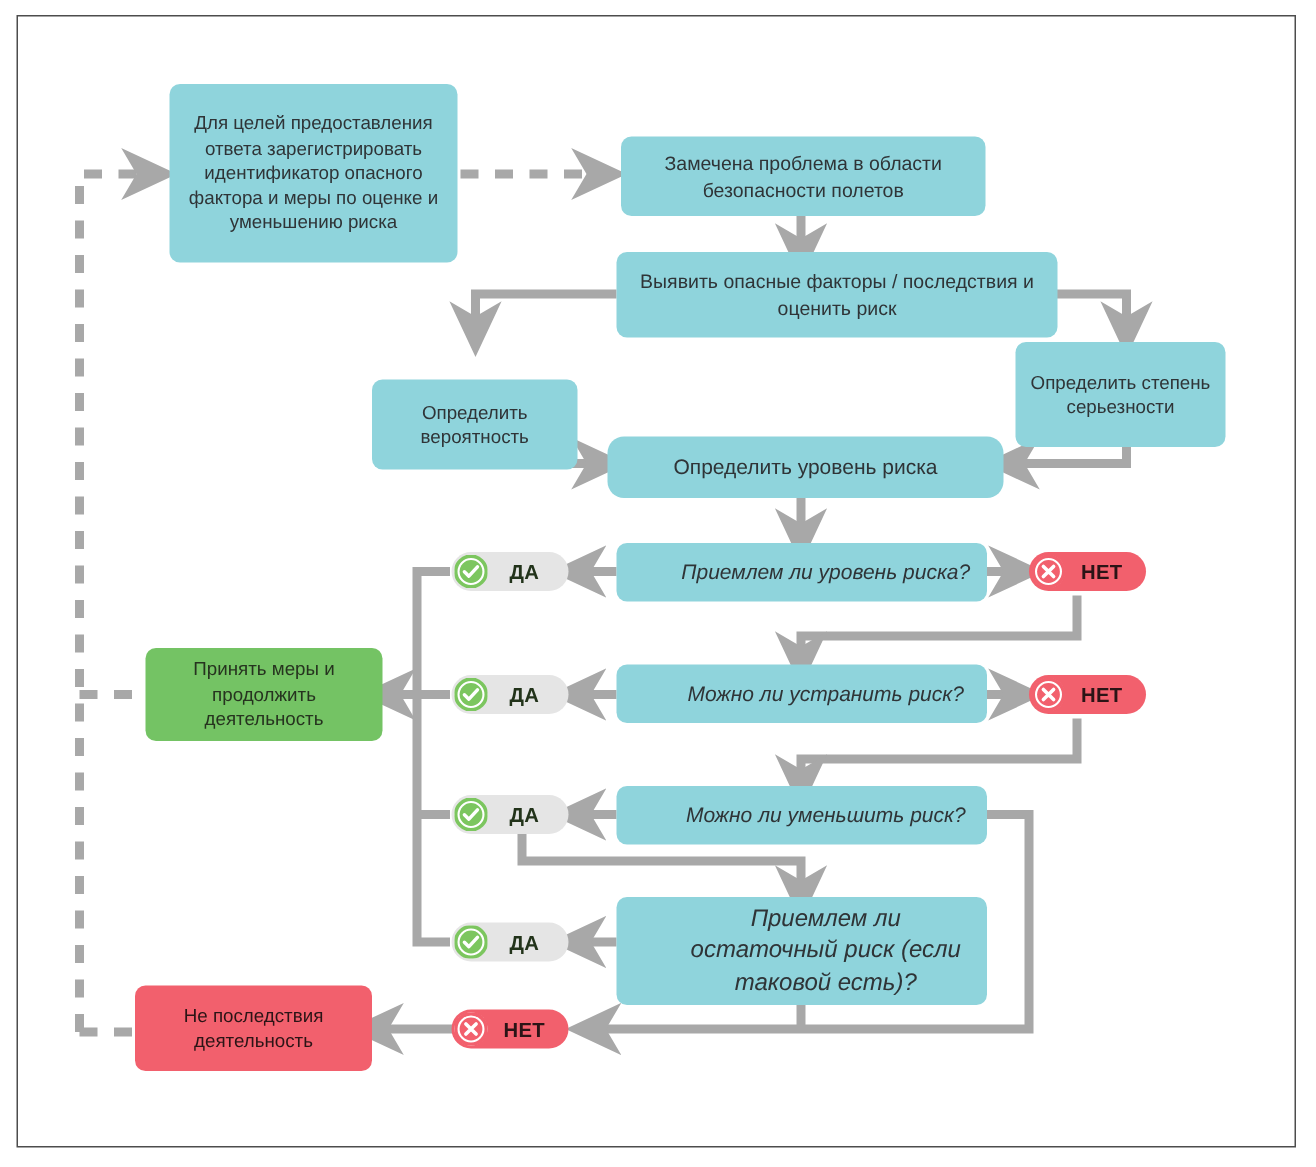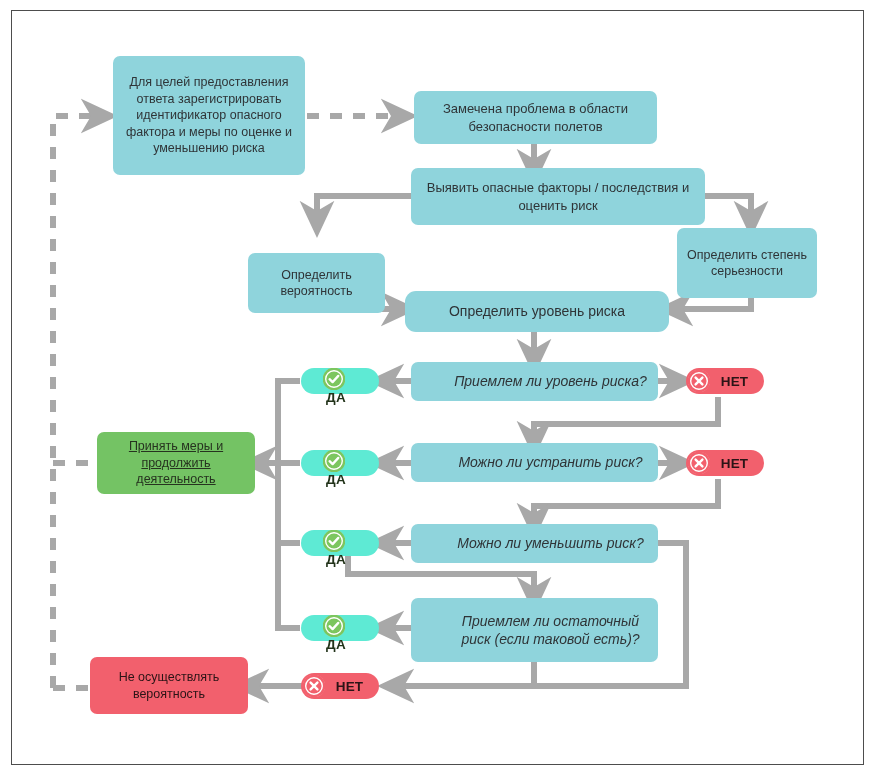--- a/index.html
+++ b/index.html
@@ -52,21 +52,21 @@
     height:26px;
     border-radius:13px;
     display:flex;
     align-items:center;
     padding-left:2px;
     padding-right:10px;
     font-size:13.5px;
     font-weight:bold;
     letter-spacing:.2px;
   }
-  .badge.yes{background:#5eead4;color:#22331a;flex-direction:column;}
+  .badge.yes{background:#e5e5e5;color:#22331a;}
   .badge.no{background:#f2606d;color:#2b1416;}
   .badge .gly{
     width:22px;height:22px;
     border-radius:50%;
     background:#ffffff;
     display:flex;align-items:center;justify-content:center;
     flex:0 0 auto;
     margin-right:5px;
   }
   .badge .gly svg{display:block;}
@@ -172,30 +172,30 @@
   </div>
 
   <div class="node teal decision" style="left:411px;top:443px;width:247px;height:39px;font-size:14px;">
     <span>Можно ли устранить риск?</span>
   </div>
 
   <div class="node teal decision" style="left:411px;top:524px;width:247px;height:39px;font-size:14px;">
     <span>Можно ли уменьшить риск?</span>
   </div>
 
-  <div class="node teal decision" style="left:411px;top:598px;width:247px;height:64px;font-size:14px;">
+  <div class="node teal decision" style="left:411px;top:598px;width:247px;height:72px;font-size:16px;">
     <span>Приемлем ли остаточный риск (если таковой есть)?</span>
   </div>
 
-  <div class="node green" style="left:97px;top:432px;width:158px;height:62px;font-size:12.5px;text-decoration:underline;">
+  <div class="node green" style="left:97px;top:432px;width:158px;height:62px;font-size:12.5px;">
     <span>Принять меры и продолжить деятельность</span>
   </div>
 
   <div class="node red" style="left:90px;top:657px;width:158px;height:57px;font-size:12.5px;">
-    <span>Не осуществлять вероятность</span>
+    <span>Не последствия деятельность</span>
   </div>
 
   <div class="badge yes" style="left:301px;top:368px;width:78px;">
     <span class="gly">
       <svg width="22" height="22" viewBox="0 0 22 22">
         <circle cx="11" cy="11" r="10.2" fill="none" stroke="#7cc65f" stroke-width="2.4"></circle>
         <circle cx="11" cy="11" r="7.6" fill="#7cc65f"></circle>
         <path d="M6.6,11.2 L9.6,14.1 L15.3,7.9" fill="none" stroke="#ffffff" stroke-width="2.3" stroke-linecap="round" stroke-linejoin="round"></path>
       </svg>
     </span>

